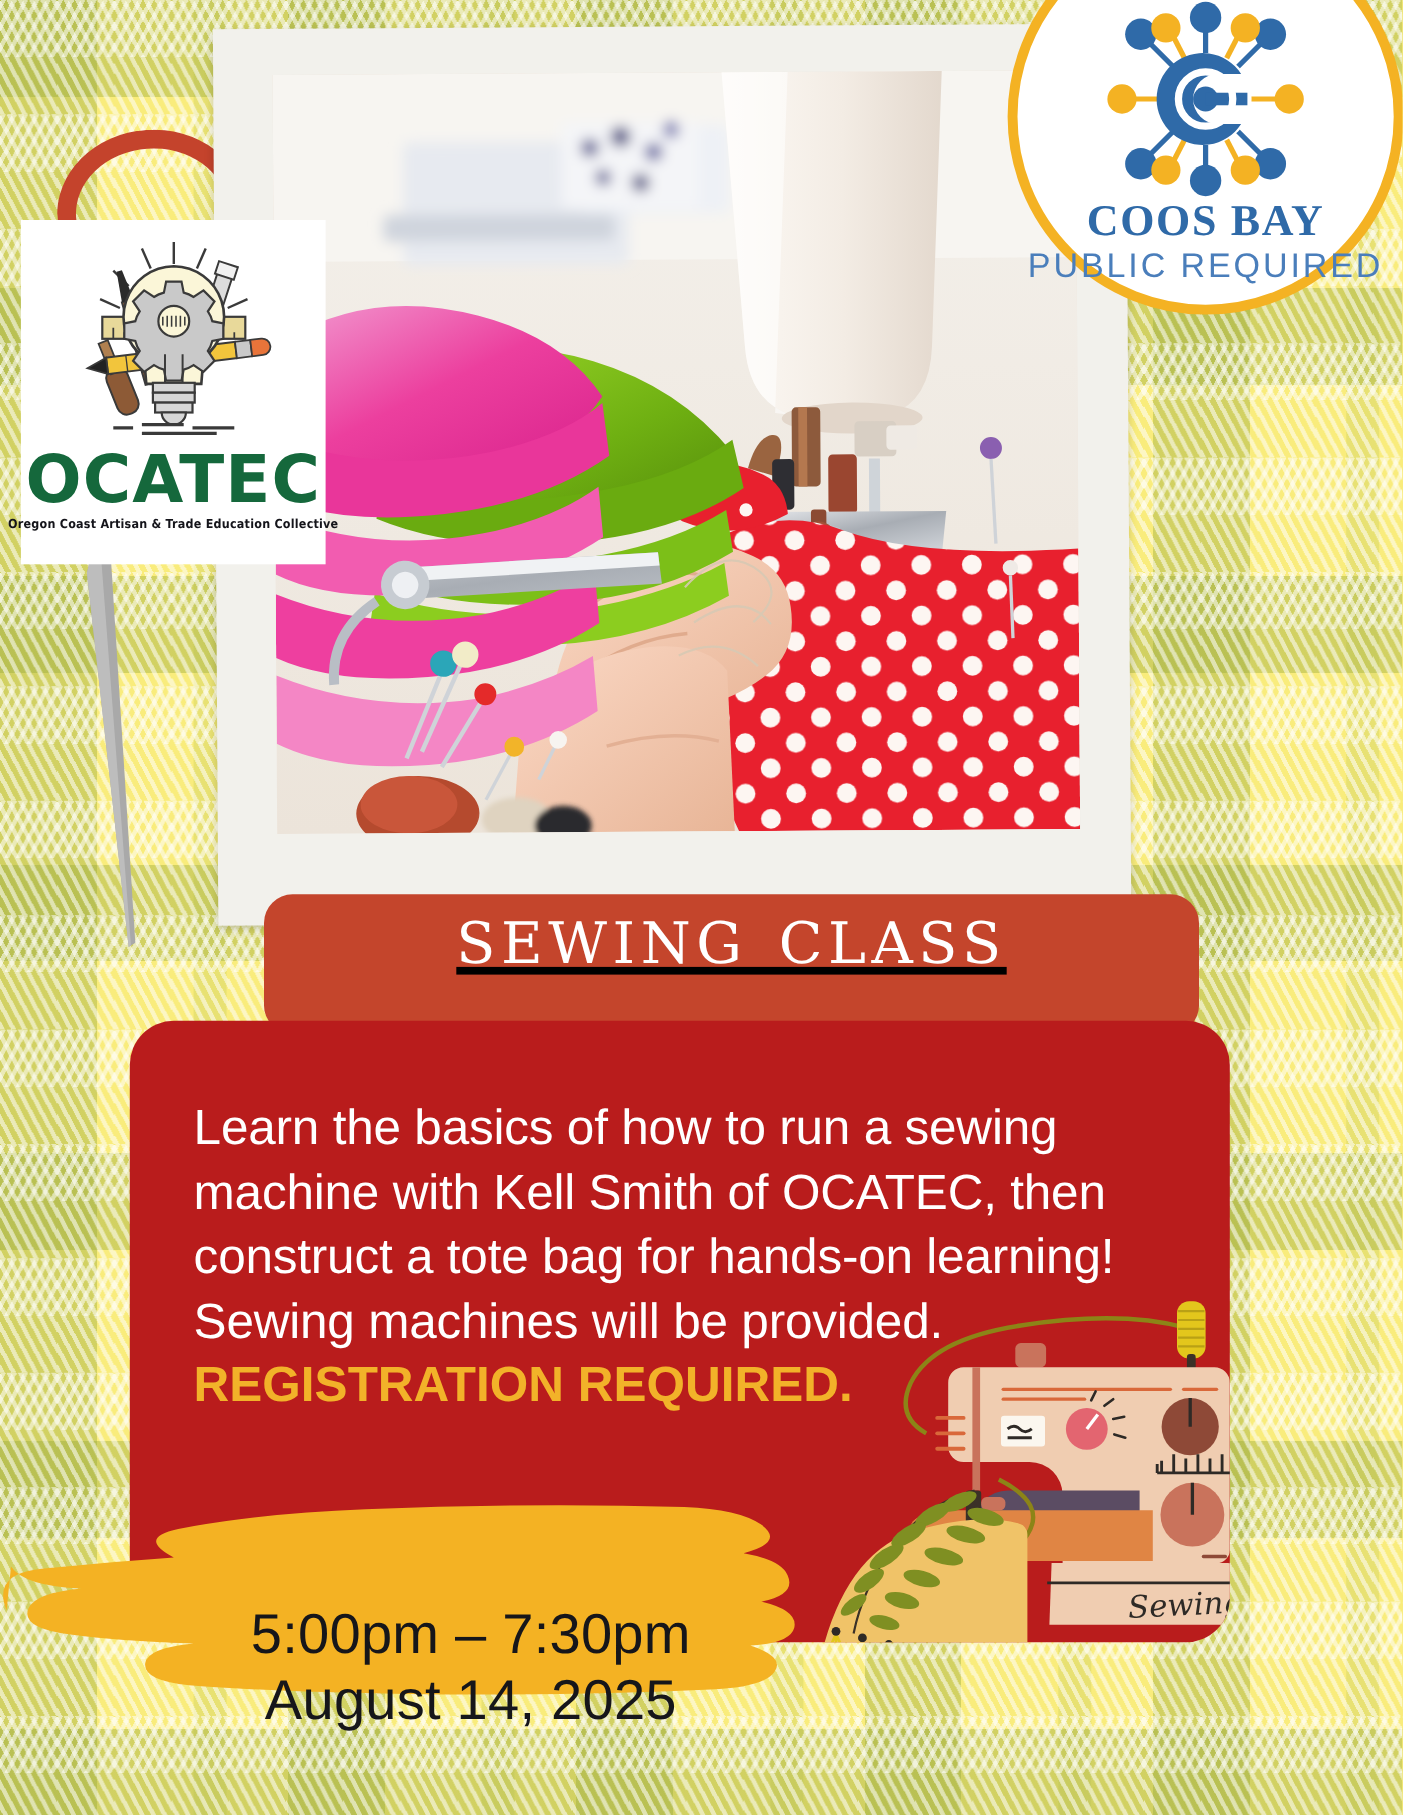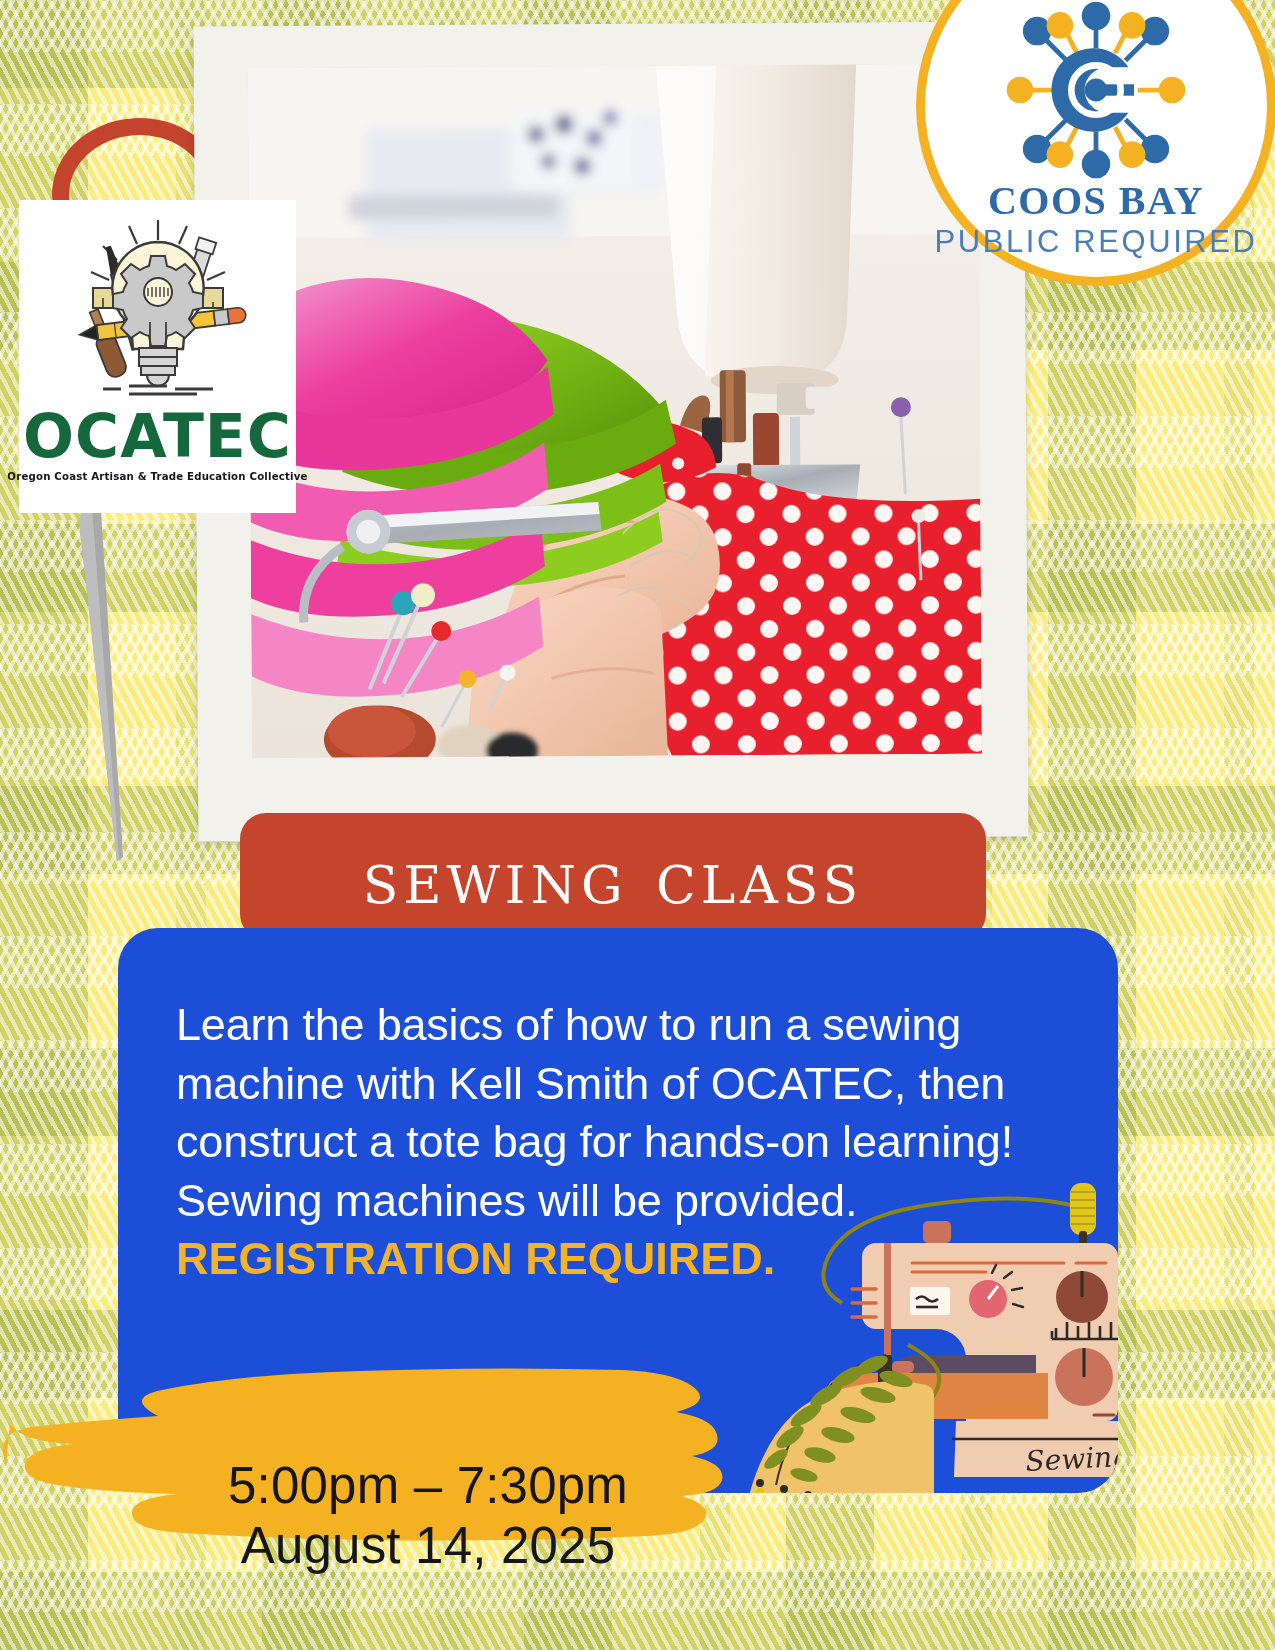--- a/index.html
+++ b/index.html
@@ -108,39 +108,39 @@
     margin-top:-4px;
   }
   .ocatec-tag{
     font-family:"DejaVu Sans Condensed","DejaVu Sans", sans-serif;
     font-size:11.3px; font-weight:700; color:#14141a; letter-spacing:.2px;
     margin-top:5px; white-space:nowrap;
   }
 
   
   .title-banner{
-    position:absolute; left:240px; top:813px; width:746px; height:127px;
+    position:absolute; left:240px; top:813px; width:850px; height:127px;
     background:#c4452c; border-radius:26px;
-    display:flex; align-items:center; justify-content:center;
+    display:flex; justify-content:center;text-decoration:underline;
   }
   .title-text{
     color:#ffffff;
     font-family:"DejaVu Serif", serif;
     font-size:74px; font-weight:400;
     font-variant:small-caps;
     letter-spacing:5px;
     line-height:1;
     text-transform:lowercase;
   }
   .title-text::first-letter{ font-size:1em; }
 
   
   .purple-panel{
     position:absolute; left:118px; top:928px; width:1000px; height:565px;
-    background:#1d4ed8; border-radius:40px;
+    background:#b91c1c; border-radius:40px;
     overflow:hidden;
   }
   .body-copy{
     position:absolute; left:58px; top:68px; width:890px;
     color:#ffffff;
     font-family:"Liberation Sans", sans-serif;
     font-weight:300;
     font-size:45px;
     line-height:1.30;
     letter-spacing:-.2px;

